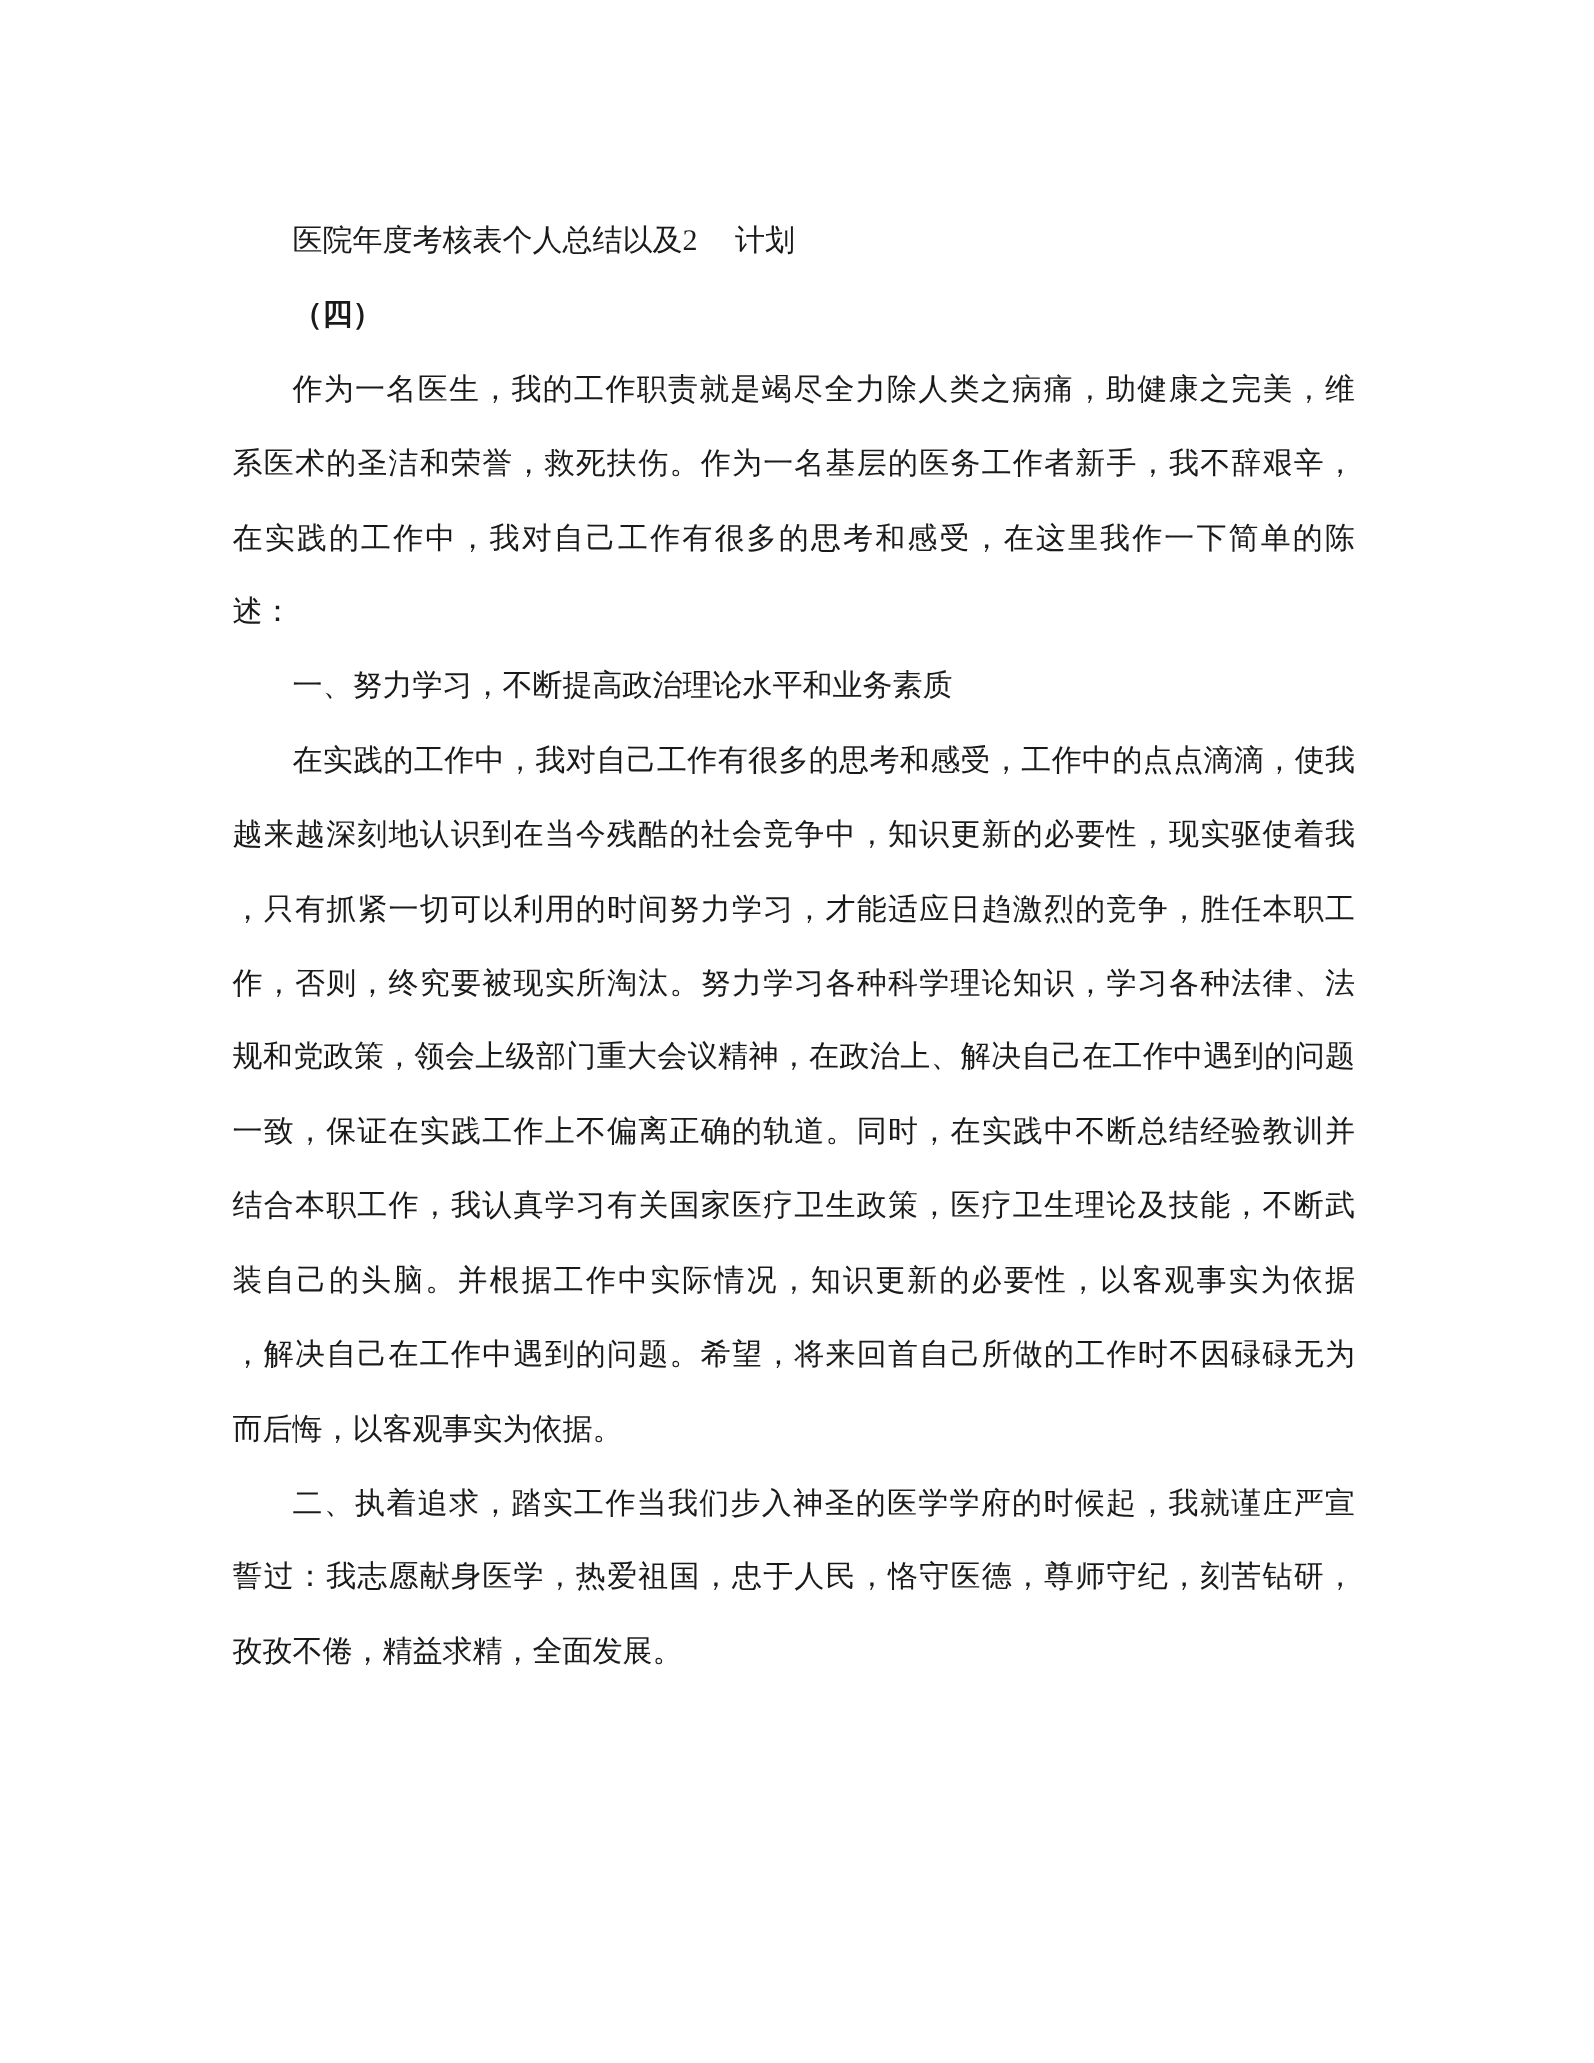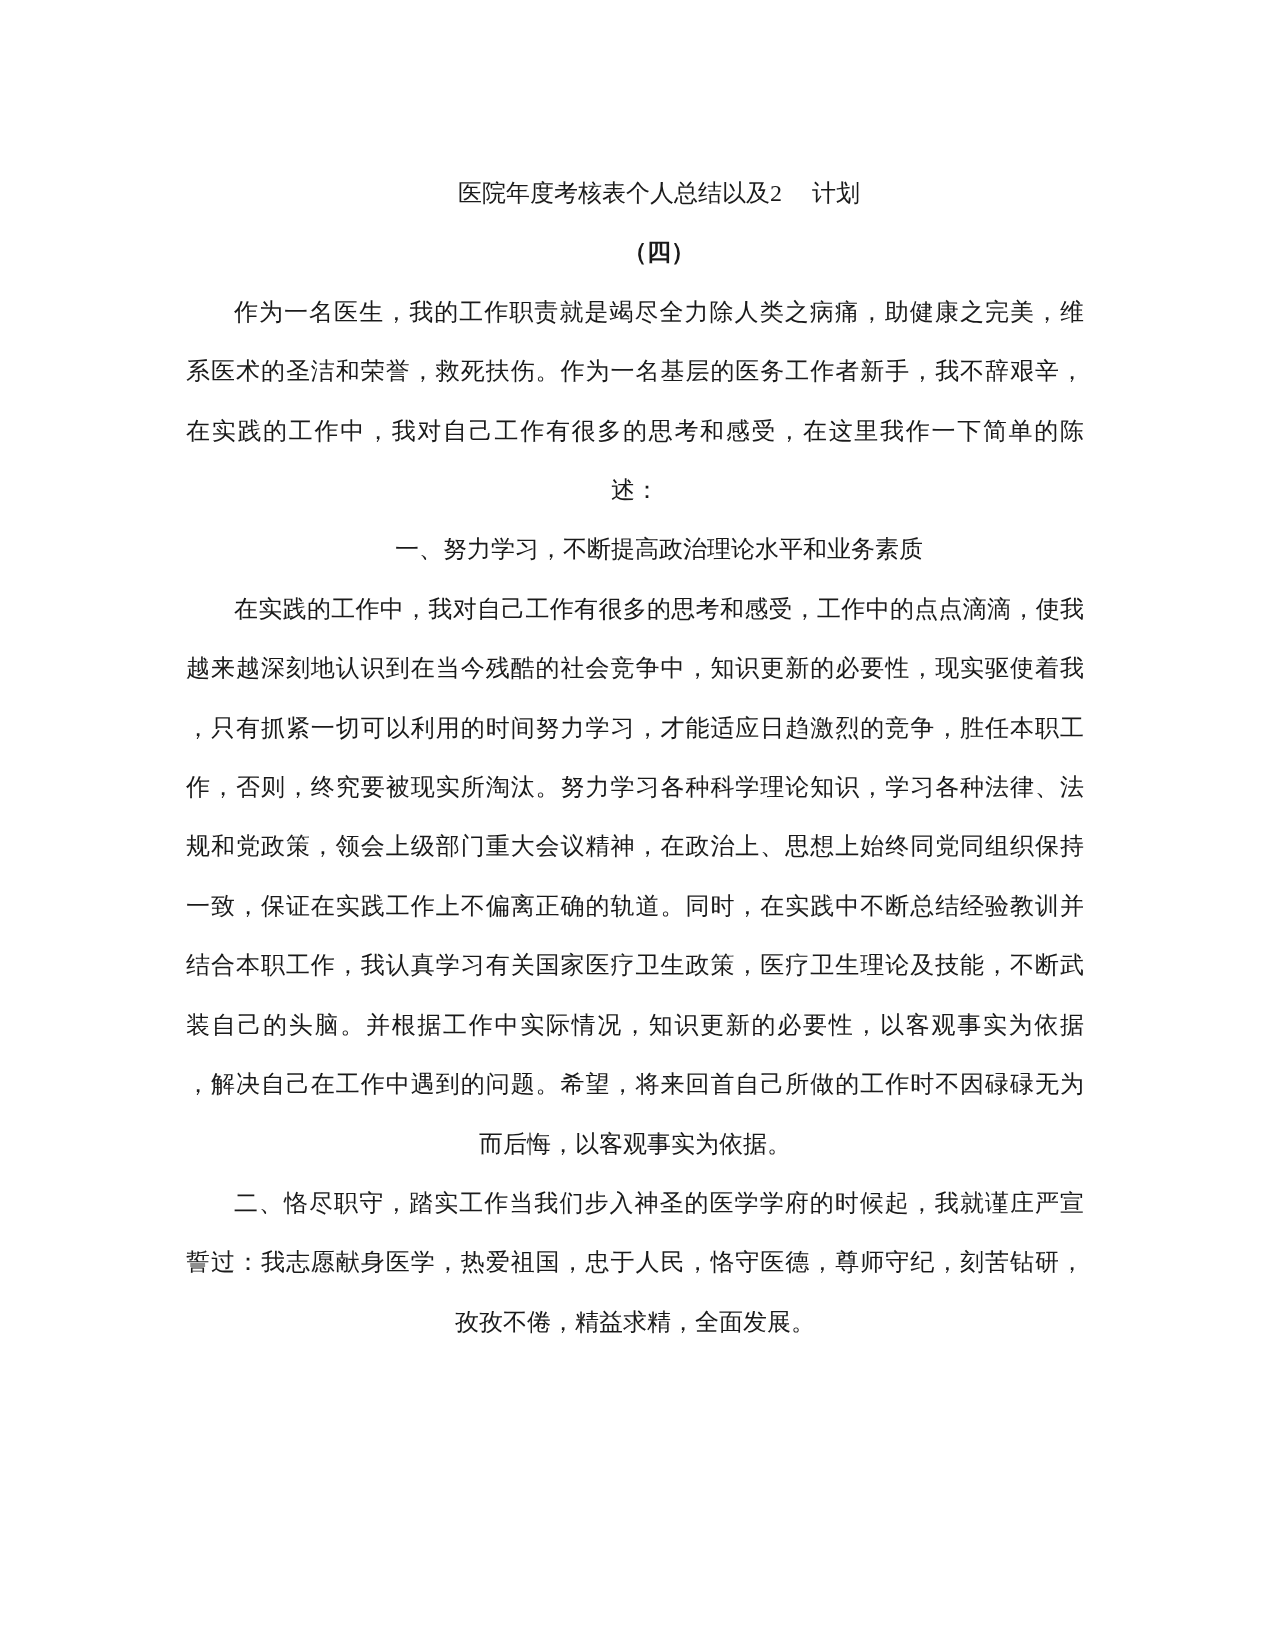--- a/index.html
+++ b/index.html
@@ -18,21 +18,21 @@
     box-sizing: border-box;
     width: 1275px;
     height: 1650px;
     padding: 164px 191px 0 186px;
     background: #ffffff;
   }
   .ln {
     font-size: 24px;
     line-height: 59.4px;
     white-space: nowrap;
-    text-align: center;
+    text-align: left;
     color: #1a1a1a;
   }
   
   .ln.fill {
     white-space: normal;
     text-align: justify;
     text-align-last: justify;
     text-justify: distribute;
   }
   
@@ -52,23 +52,23 @@
   <div id="paragraphs">
       <div class="ln ind fill">作为一名医生，我的工作职责就是竭尽全力除人类之病痛，助健康之完美，维</div>
       <div class="ln fill">系医术的圣洁和荣誉，救死扶伤。作为一名基层的医务工作者新手，我不辞艰辛，</div>
       <div class="ln fill">在实践的工作中，我对自己工作有很多的思考和感受，在这里我作一下简单的陈</div>
       <div class="ln">述：</div>
       <div class="ln ind">一、努力学习，不断提高政治理论水平和业务素质</div>
       <div class="ln ind fill">在实践的工作中，我对自己工作有很多的思考和感受，工作中的点点滴滴，使我</div>
       <div class="ln fill">越来越深刻地认识到在当今残酷的社会竞争中，知识更新的必要性，现实驱使着我</div>
       <div class="ln fill">，只有抓紧一切可以利用的时间努力学习，才能适应日趋激烈的竞争，胜任本职工</div>
       <div class="ln fill">作，否则，终究要被现实所淘汰。努力学习各种科学理论知识，学习各种法律、法</div>
-      <div class="ln fill">规和党政策，领会上级部门重大会议精神，在政治上、思想上始终同党同组织保持</div>
+      <div class="ln fill">规和党政策，领会上级部门重大会议精神，在政治上、解决自己在工作中遇到的问题</div>
       <div class="ln fill">一致，保证在实践工作上不偏离正确的轨道。同时，在实践中不断总结经验教训并</div>
       <div class="ln fill">结合本职工作，我认真学习有关国家医疗卫生政策，医疗卫生理论及技能，不断武</div>
       <div class="ln fill">装自己的头脑。并根据工作中实际情况，知识更新的必要性，以客观事实为依据</div>
       <div class="ln fill">，解决自己在工作中遇到的问题。希望，将来回首自己所做的工作时不因碌碌无为</div>
       <div class="ln">而后悔，以客观事实为依据。</div>
-      <div class="ln ind fill">二、恪尽职守，踏实工作当我们步入神圣的医学学府的时候起，我就谨庄严宣</div>
+      <div class="ln ind fill">二、执着追求，踏实工作当我们步入神圣的医学学府的时候起，我就谨庄严宣</div>
       <div class="ln fill">誓过：我志愿献身医学，热爱祖国，忠于人民，恪守医德，尊师守纪，刻苦钻研，</div>
       <div class="ln">孜孜不倦，精益求精，全面发展。</div>
     </div>
 </div>
 
 </body></html>

